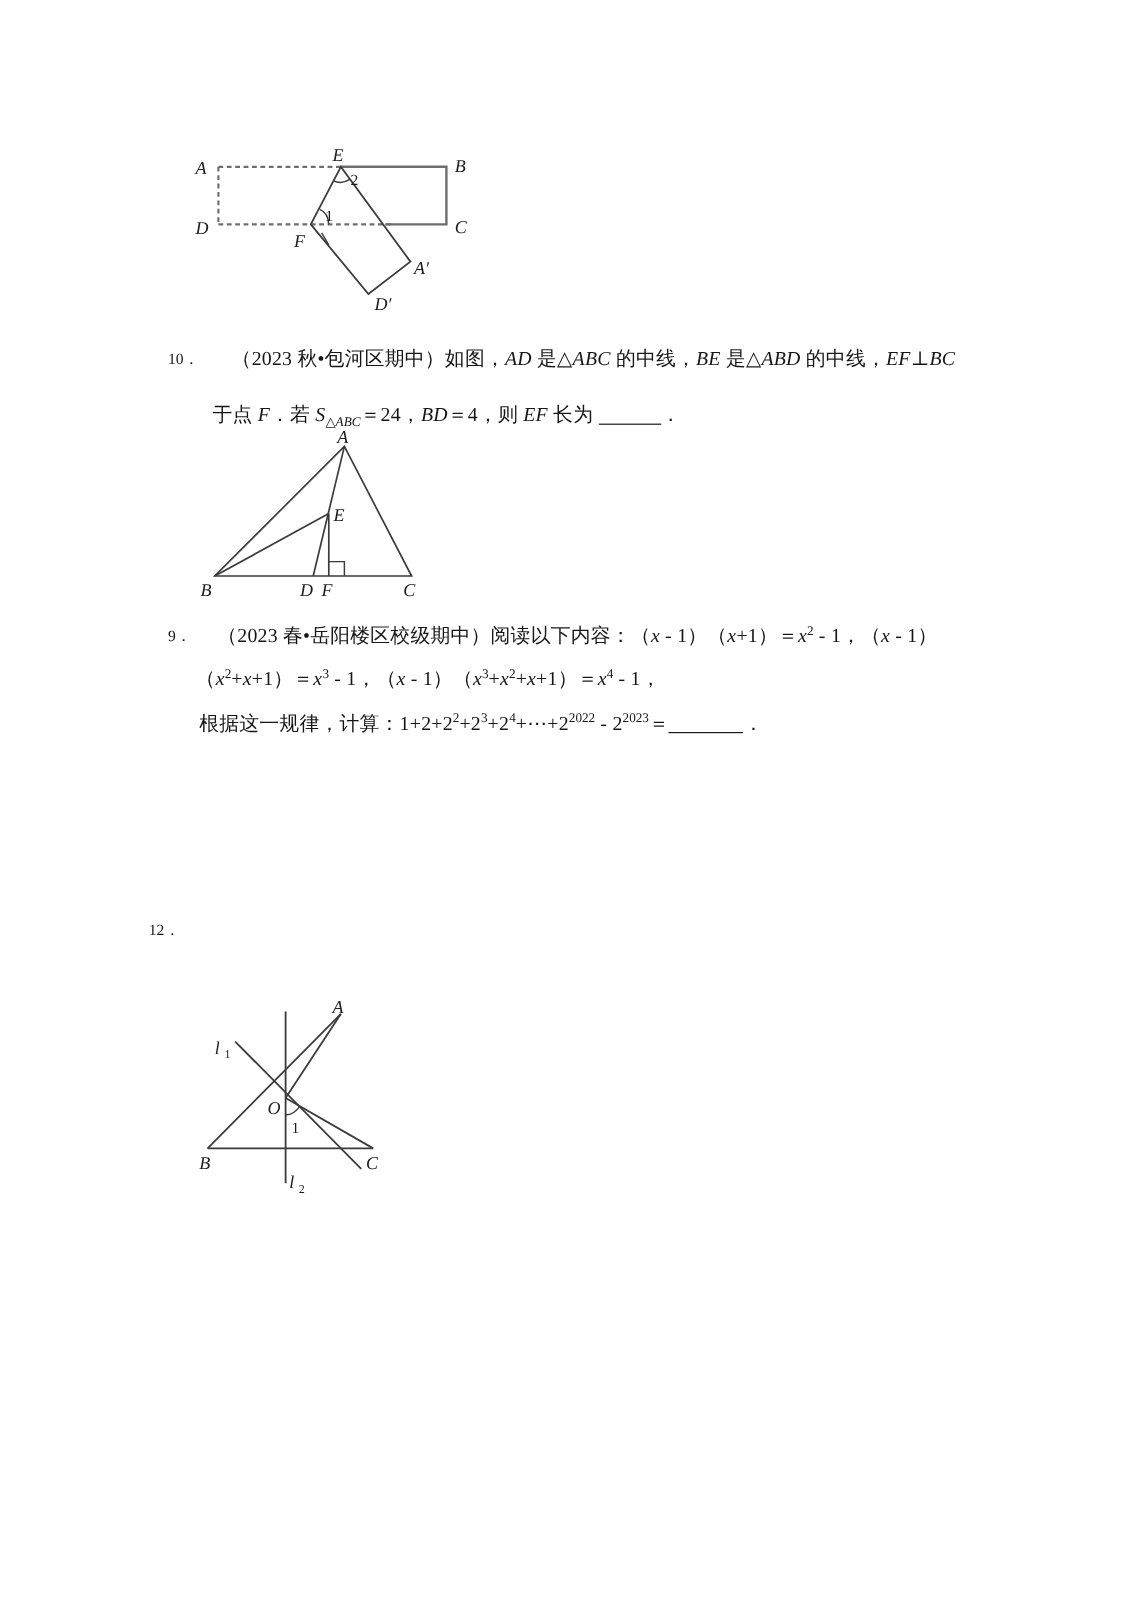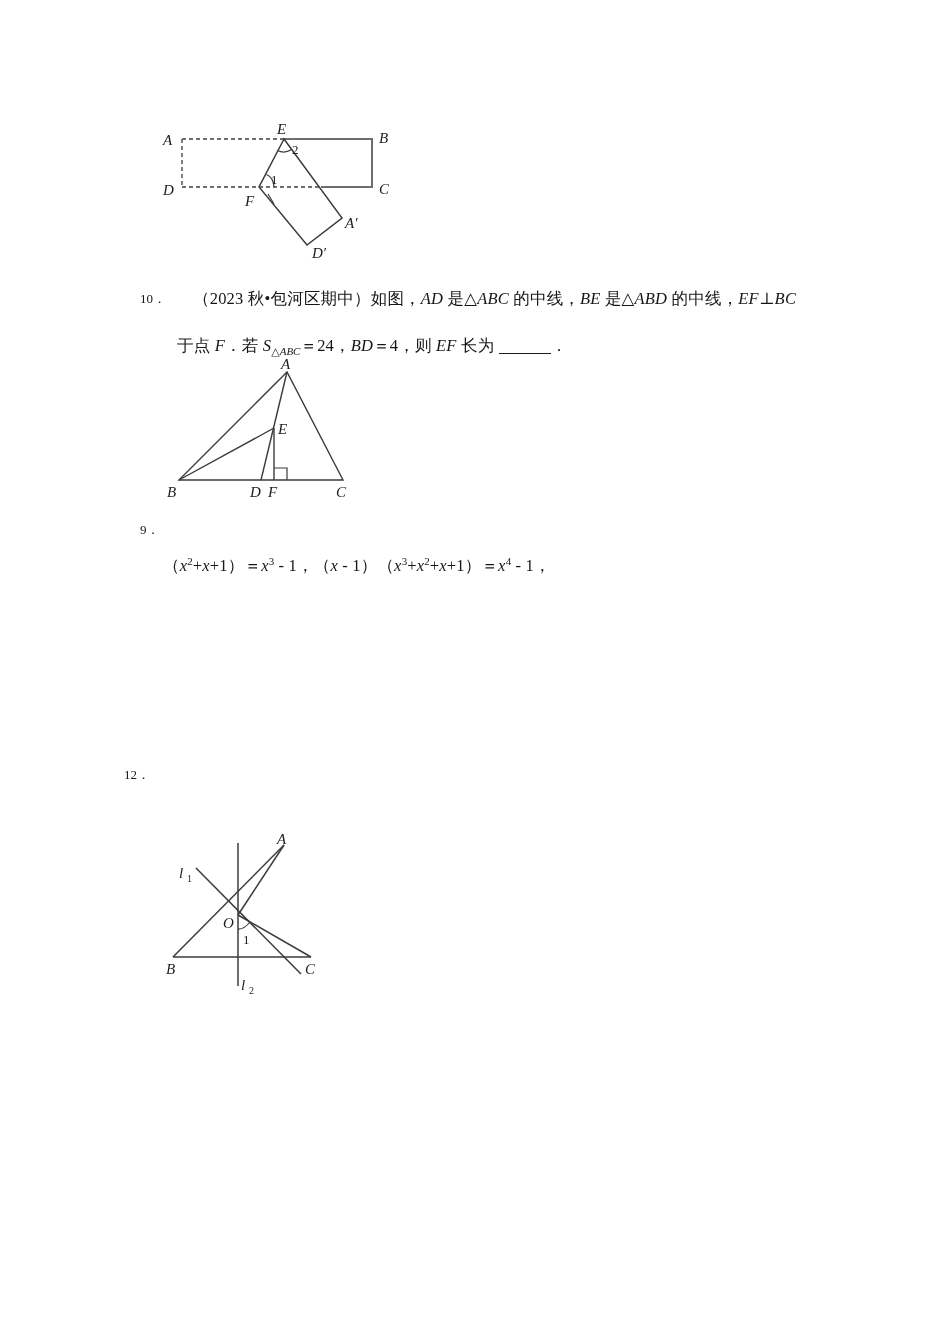--- a/index.html
+++ b/index.html
@@ -84,21 +84,23 @@
     </g>
     <text class="vlabel" x="281" y="369">A</text>
     <text class="vlabel" x="167" y="497">B</text>
     <text class="vlabel" x="250" y="497">D</text>
     <text class="vlabel" x="268" y="497">F</text>
     <text class="vlabel" x="336" y="497">C</text>
     <text class="vlabel" x="278" y="434">E</text>
   </svg>
 
   <div class="qnum" style="left:140px;top:520px">9．</div>
+  <div class="qline" style="left:181px;top:520px"><span>（2023 春•岳阳楼区校级期中）阅读以下内容：（</span><span class="it">x</span><span> - 1）（</span><span class="it">x</span><span>+1）＝</span><span class="it">x</span><span class="sup">2</span><span> - 1，（</span><span class="it">x</span><span> - 1）</span></div>
   <div class="qline" style="left:163px;top:556px"><span>（</span><span class="it">x</span><span class="sup">2</span><span>+</span><span class="it">x</span><span>+1）＝</span><span class="it">x</span><span class="sup">3</span><span> - 1，（</span><span class="it">x</span><span> - 1）（</span><span class="it">x</span><span class="sup">3</span><span>+</span><span class="it">x</span><span class="sup">2</span><span>+</span><span class="it">x</span><span>+1）＝</span><span class="it">x</span><span class="sup">4</span><span> - 1，</span></div>
+  <div class="qline" style="left:166px;top:593px"><span>根据这一规律，计算：1+2+2</span><span class="sup">2</span><span>+2</span><span class="sup">3</span><span>+2</span><span class="sup">4</span><span>+⋯+2</span><span class="sup">2022</span><span> - 2</span><span class="sup">2023</span><span>＝</span><span class="blank" style="width: 62px;"></span><span>．</span></div>
 
   <div class="qnum" style="left:124px;top:765px">12．</div>
 
   <svg class="fig" style="left:155px;top:828px" width="178" height="172" viewBox="155 828 178 172">
     <g stroke="#3b3b3b" stroke-width="1.5" fill="none">
       <path d="M238,843 V986"></path>
       <path d="M196,868 L301,974"></path>
       <path d="M173,957 L284,845"></path>
       <path d="M173,957 H311"></path>
       <path d="M238,915 L284,845"></path>

